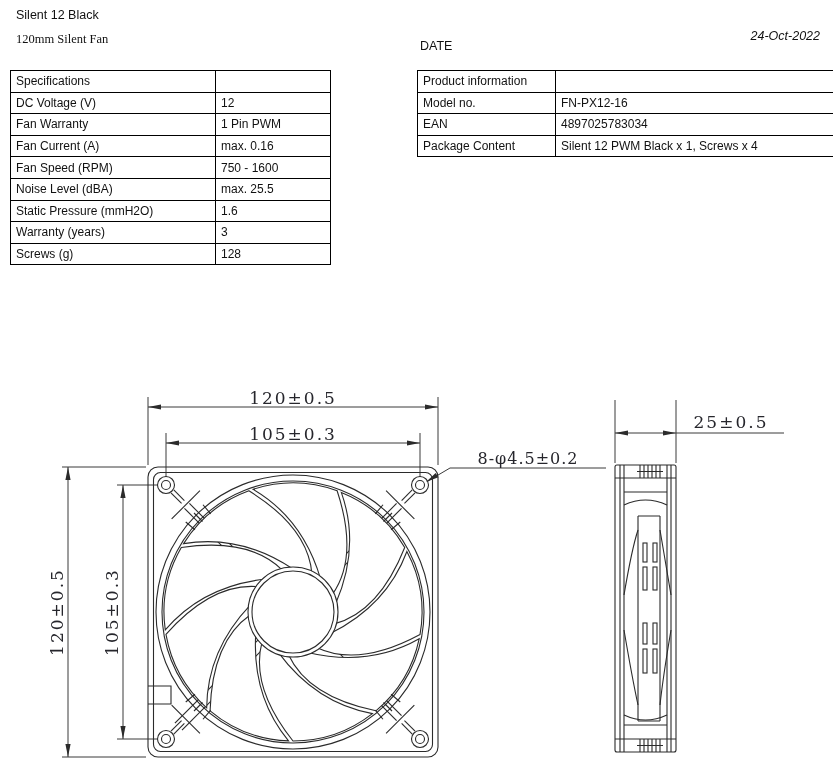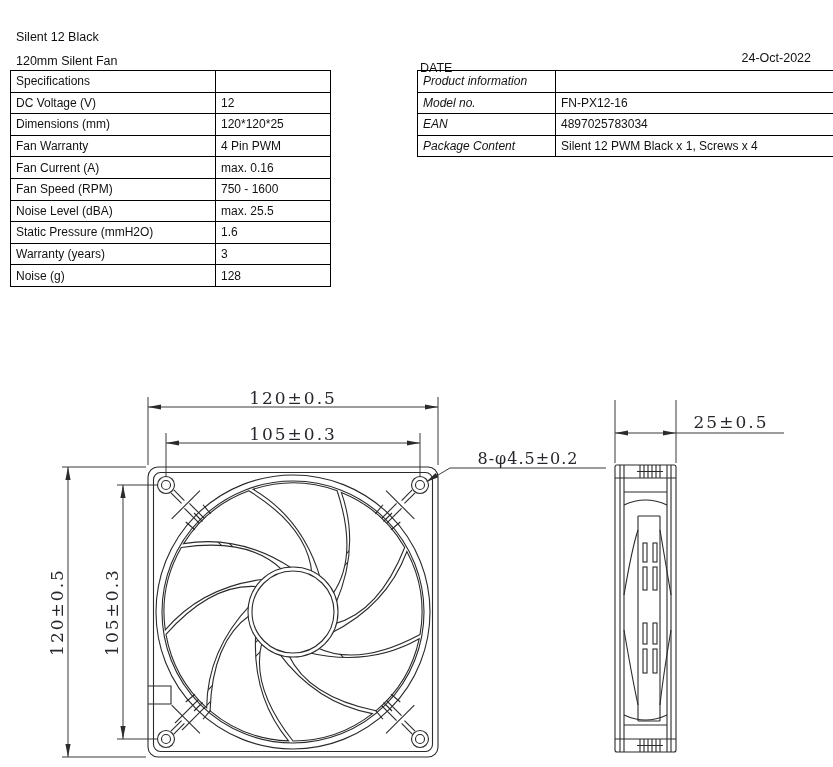--- a/index.html
+++ b/index.html
@@ -1,64 +1,60 @@
 <!DOCTYPE html>
 <html><head>
 <meta charset="utf-8">
 <style>
   html,body{margin:0;padding:0;background:#fff;}
   #page{position:relative;width:833px;height:767px;background:#ffffff;
         font-family:"Liberation Sans",sans-serif;color:#1c1c1c;overflow:hidden;}
-  .hdr{position:absolute;font-size:12.5px;line-height:14px;color:#111;margin-top:22px;}
+  .hdr{position:absolute;font-size:12.5px;line-height:14px;color:#111;}
   table.spec{position:absolute;border-collapse:collapse;table-layout:fixed;
              font-size:12px;color:#111;}
   table.spec td{border:1px solid #000;height:20.6px;padding:0 4px 0 5px;
                 vertical-align:middle;white-space:nowrap;overflow:hidden;}
   #specTable{left:10px;top:70px;width:302px;}
   #specTable td.c1{width:195px;margin-top:24px;}
   #specTable td.c2{width:105px;}
   #prodTable{left:417px;top:70px;width:401px;}
-  #prodTable td.c1{width:128px;font-style:italic;}
+  #prodTable td.c1{width:128px;}
   #prodTable td.c2{width:271px;}
   svg text.dim{font-family:"DejaVu Serif","Liberation Serif",serif;
                font-size:17px;letter-spacing:2px;fill:#26262c;}
   svg text.dimsmall{font-family:"DejaVu Serif","Liberation Serif",serif;
                font-size:16px;letter-spacing:1px;fill:#26262c;}
   svg .ln{stroke:#3a3a3a;stroke-width:1;fill:none;}
   svg .draw{stroke:#2b2b2b;stroke-width:1.1;fill:none;}
   svg .blade{stroke:#2b2b2b;stroke-width:1.1;fill:#ffffff;}
   svg .arrow{fill:#2b2b2b;stroke:none;}
 </style>
 </head>
 <body>
 
 <div id="page">
 
   <div class="hdr" style="left:16px;top:8px;">Silent 12 Black</div>
-  <div class="hdr" style="left:16px;top:32px;">120mm Silent Fan</div>
+  <div class="hdr" style="left:16px;top:32px;font-family:Liberation Serif, serif;">120mm Silent Fan</div>
   <div class="hdr" style="left:420px;top:39px;">DATE</div>
-  <div class="hdr" style="right:22px;top:29px;">24-Oct-2022</div>
+  <div class="hdr" style="right:13px;top:29px;font-style:italic;">24-Oct-2022</div>
 
   <table class="spec" id="specTable">
     <tbody id="specBody">
         <tr>
           <td class="c1">Specifications</td>
           <td class="c2"></td>
         </tr>
         <tr>
           <td class="c1">DC Voltage (V)</td>
           <td class="c2">12</td>
         </tr>
         <tr>
-          <td class="c1">Dimensions (mm)</td>
-          <td class="c2">120*120*25</td>
-        </tr>
-        <tr>
           <td class="c1">Fan Warranty</td>
-          <td class="c2">4 Pin PWM</td>
+          <td class="c2">1 Pin PWM</td>
         </tr>
         <tr>
           <td class="c1">Fan Current (A)</td>
           <td class="c2">max. 0.16</td>
         </tr>
         <tr>
           <td class="c1">Fan Speed (RPM)</td>
           <td class="c2">750 - 1600</td>
         </tr>
         <tr>
@@ -67,21 +63,21 @@
         </tr>
         <tr>
           <td class="c1">Static Pressure (mmH2O)</td>
           <td class="c2">1.6</td>
         </tr>
         <tr>
           <td class="c1">Warranty (years)</td>
           <td class="c2">3</td>
         </tr>
         <tr>
-          <td class="c1">Noise (g)</td>
+          <td class="c1">Screws (g)</td>
           <td class="c2">128</td>
         </tr>
       </tbody>
   </table>
 
   <table class="spec" id="prodTable">
     <tbody id="prodBody">
         <tr>
           <td class="c1">Product information</td>
           <td class="c2"></td>

